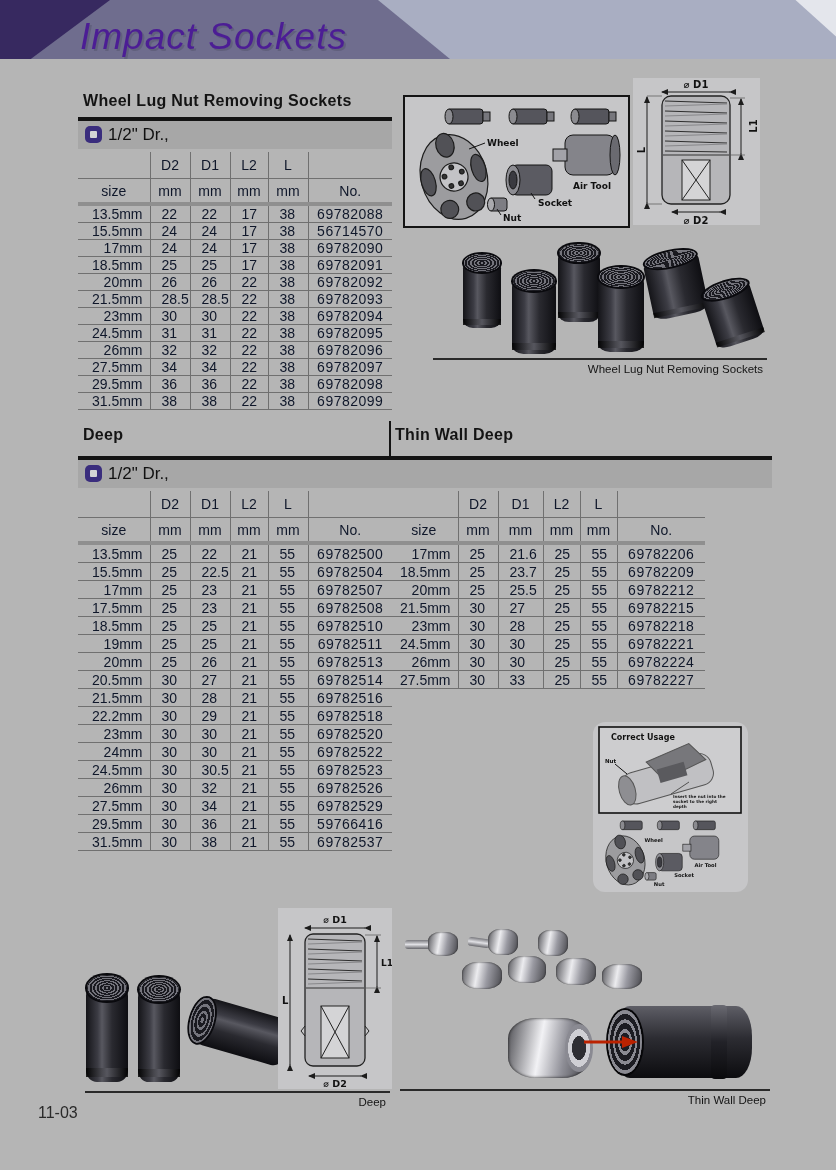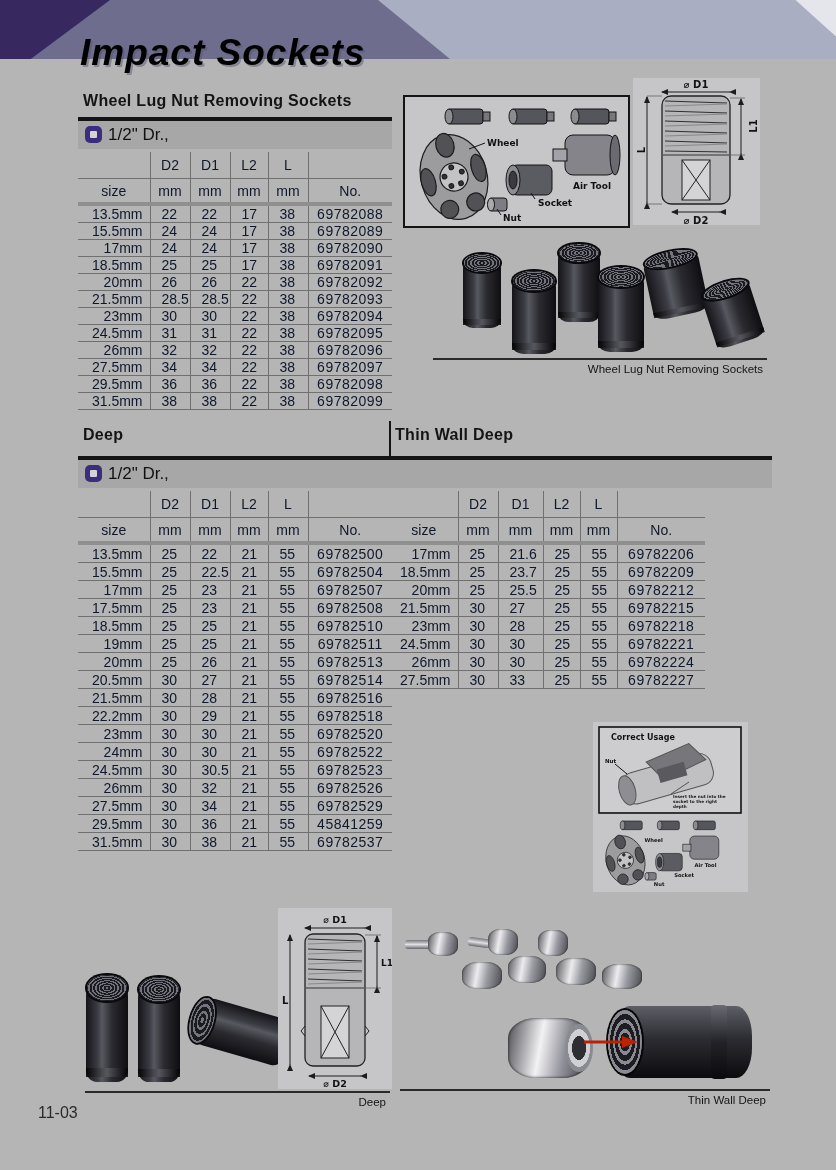--- a/index.html
+++ b/index.html
@@ -6,22 +6,22 @@
   #page{position:relative;width:836px;height:1170px;background:#b5b5b5;overflow:hidden;
         font-family:"Liberation Sans", sans-serif;color:#1a1a1a;}
   .abs{position:absolute;}
 
   
   #band{left:0;top:0;width:836px;height:59px;background:#a9aec2;}
   .poly{position:absolute;top:0;height:59px;}
   #band-dark{left:0;width:110px;background:#372960;clip-path:polygon(0 0,100% 0,28% 100%,0 100%);}
   #band-slate{left:0;width:450px;background:#6f6d8e;clip-path:polygon(23% 0,84% 0,100% 100%,6% 100%);}
   #band-sliver{left:792px;width:44px;background:#e4e6ec;clip-path:polygon(8% 0,100% 0,100% 62%);}
-  #page-title{left:80px;top:32px;font-size:37px;font-weight:bold;font-style:italic;
-              letter-spacing:1px;color:#000000;text-shadow:2px 2px 0 rgba(80,80,105,.45);}
+  #page-title{left:80px;top:16px;font-size:37px;font-weight:normal;font-style:italic;
+              letter-spacing:1px;color:#4c1d95;text-shadow:2px 2px 0 rgba(80,80,105,.45);}
 
   
   .sec-heading{font-size:16px;font-weight:bold;letter-spacing:.3px;color:#141414;}
   .rule{background:#141414;height:4px;}
   .drive-bar{height:28px;background:#a7a7a7;}
   .drive-icon{position:absolute;left:7px;top:5px;width:17px;height:17px;border-radius:5px;
               background:#3a2d7d;}
   .drive-icon::after{content:"";position:absolute;left:5px;top:5px;width:7px;height:7px;
               background:#d4d4d6;border-radius:1px;}
   .drive-label{position:absolute;left:30px;top:4px;font-size:17px;color:#111;}
@@ -140,21 +140,21 @@
           <td>17</td>
           <td>38</td>
           <td>69782088</td>
         </tr>
         <tr>
           <td>15.5mm</td>
           <td>24</td>
           <td>24</td>
           <td>17</td>
           <td>38</td>
-          <td>69782089</td>
+          <td>56714570</td>
         </tr>
         <tr>
           <td>17mm</td>
           <td>24</td>
           <td>24</td>
           <td>17</td>
           <td>38</td>
           <td>69782090</td>
         </tr>
         <tr>
@@ -503,21 +503,21 @@
           <td>21</td>
           <td>55</td>
           <td>69782529</td>
         </tr>
         <tr>
           <td>29.5mm</td>
           <td>30</td>
           <td>36</td>
           <td>21</td>
           <td>55</td>
-          <td>45841259</td>
+          <td>59766416</td>
         </tr>
         <tr>
           <td>31.5mm</td>
           <td>30</td>
           <td>38</td>
           <td>21</td>
           <td>55</td>
           <td>69782537</td>
         </tr>
       </tbody>
@@ -611,21 +611,21 @@
           <td>27.5mm</td>
           <td>30</td>
           <td>33</td>
           <td>25</td>
           <td>55</td>
           <td>69782227</td>
         </tr>
       </tbody>
   </table>
 
-  <div class="abs panel" style="left:593px;top:722px;width:155px;height:170px;">
+  <div class="abs panel" style="left:593px;top:722px;width:155px;height:170px;border-radius:12px;">
     <svg width="155" height="96" viewBox="0 0 155 96">
       <rect x="6" y="5" width="142" height="86" fill="#cdcdcf" stroke="#111" stroke-width="1.6"></rect>
       <text x="18" y="18" font-size="8" font-weight="bold" fill="#111">Correct Usage</text>
       <g transform="rotate(-16 70 55)">
         <rect x="28" y="42" width="92" height="32" rx="12" fill="#c0c0c3" stroke="#555"></rect>
         <ellipse cx="32" cy="58" rx="8" ry="15" fill="#8e8e92" stroke="#555"></ellipse>
         <path d="M58,36 L104,30 L116,50 L70,58 z" fill="#77777b" stroke="#555"></path>
         <rect x="66" y="46" width="28" height="14" fill="#5a5a5e"></rect>
       </g>
       <line x1="22" y1="42" x2="34" y2="52" stroke="#111" stroke-width="1"></line>

